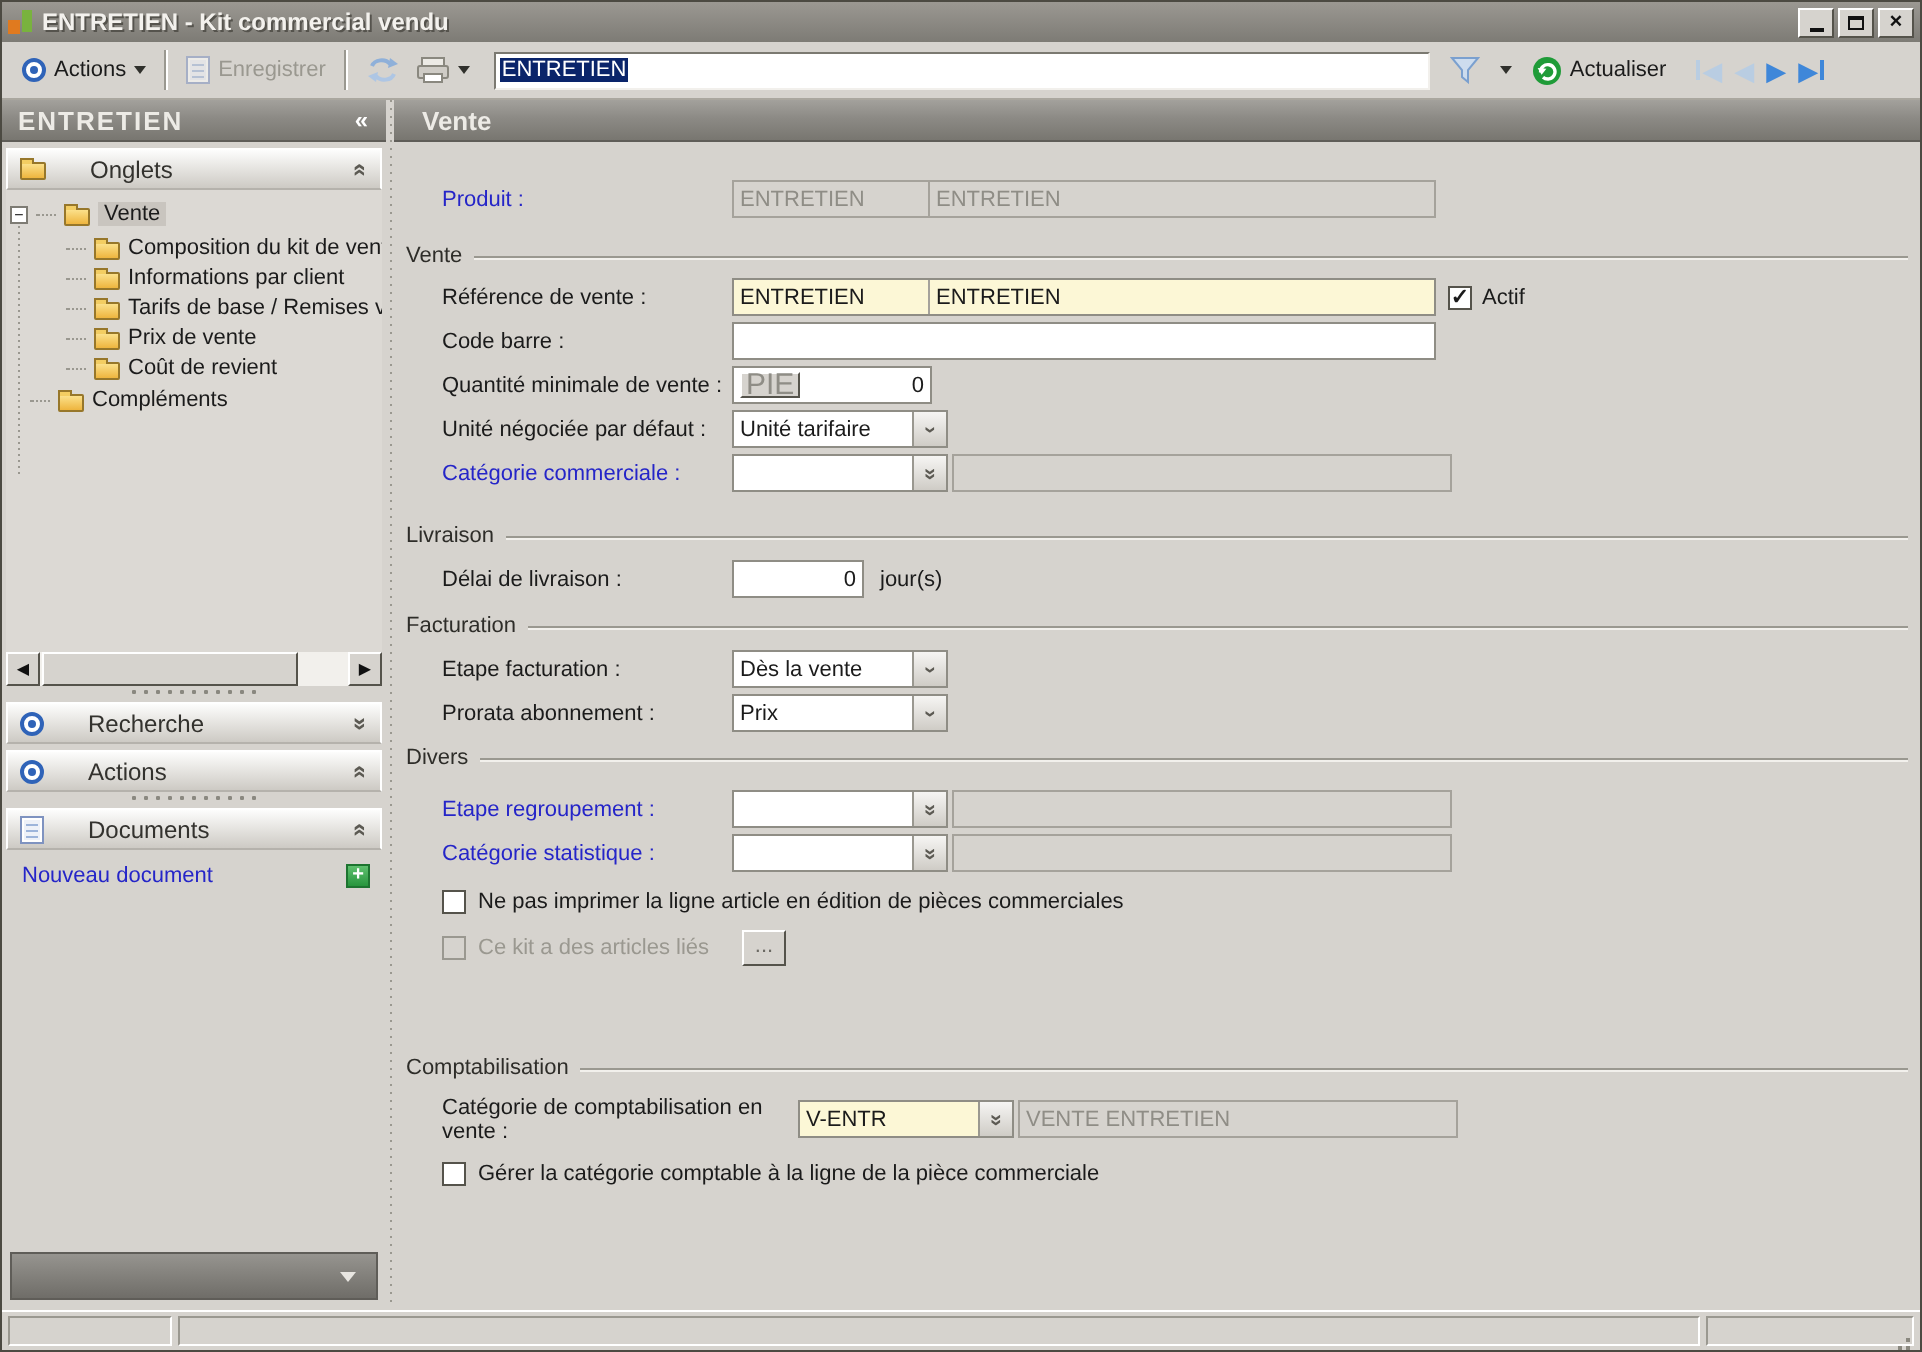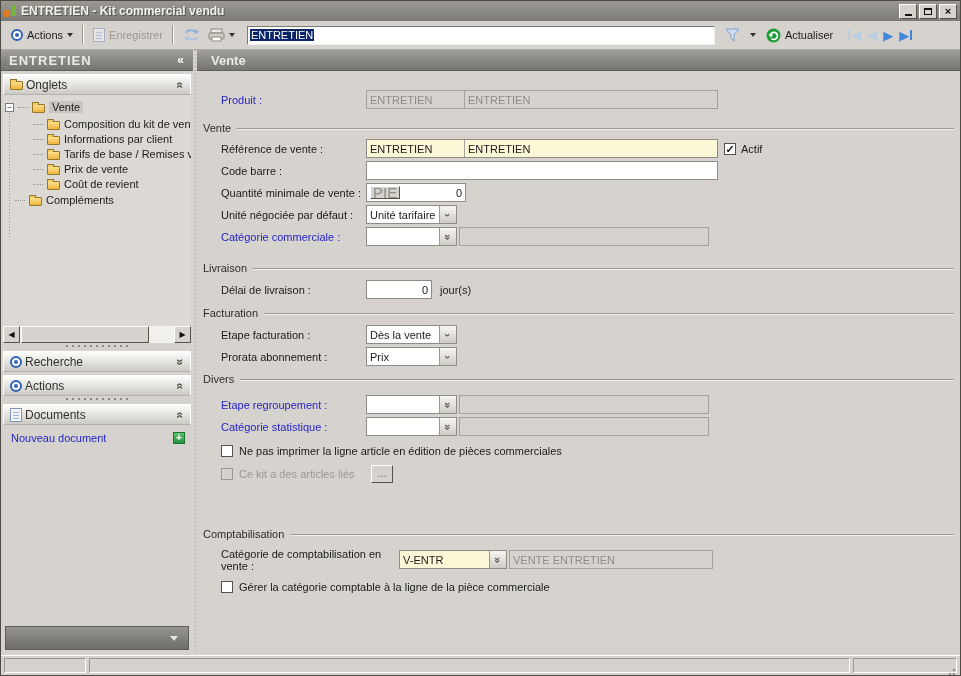--- a/index.html
+++ b/index.html
@@ -58,21 +58,21 @@
 
   .pane-header { height:21px; background:linear-gradient(180deg,#a3a19c,#8c8a85 45%,#787670);
                  border-bottom:1px solid #5f5d58; display:flex; align-items:center;
                  color:#edebe6; font-weight:bold; font-size:13px; }
 
   
   .sb-header { position:absolute; top:0; left:0; right:0; padding:0 8px; letter-spacing:1px; }
   .sb-header .chev { margin-left:auto; color:#fff; font-weight:bold; font-size:12px; }
   .bar-grad { height:21px; background:linear-gradient(180deg,#fdfdfc,#cdcac4);
               border:1px solid #fff; border-bottom:1px solid #b5b2ac;
-              display:flex; align-items:center; padding:0 6px; gap:3px; font-size:12px; color:#33322e; }
+              display:flex; align-items:center; padding:0 6px; gap:22px; font-size:12px; color:#33322e; }
   .rot { display:inline-block; transform:rotate(90deg); font-weight:bold; color:#5c5a53; }
   .bar-chev { margin-left:auto; font-size:12px; }
   .onglets { position:absolute; top:24px; left:2px; right:2px; }
   .tree { position:absolute; top:45px; left:2px; right:2px; height:231px; background:#dcd9d4; overflow:hidden; }
   .tree-item { position:absolute; display:flex; align-items:center; gap:4px; height:14px; white-space:nowrap; }
   .expand-box { width:9px; height:9px; background:#fff; border:1px solid #7e7c74;
                 font-size:8px; line-height:7px; text-align:center; color:#222; flex:none; }
   .folder { width:13px; height:9px; background:linear-gradient(180deg,#fbe08a,#eeb53e);
             border:1px solid #97772a; border-radius:1px; position:relative; flex:none; margin-top:2px; }
   .folder::before { content:""; position:absolute; top:-3px; left:-1px; width:5px; height:2px;
@@ -111,21 +111,21 @@
   .row { position:absolute; display:flex; align-items:center; height:19px; }
   .lbl { width:145px; flex:none; }
   .blu { color:#2525c8; }
   .field { height:19px; border:1px solid #8f8d85; background:#fff; display:flex; align-items:center; padding:0 3px; }
   .compound { width:352px; padding:0; }
   .seg1 { width:98px; height:100%; display:flex; align-items:center; padding:0 3px;
           border-right:1px solid #a5a29b; flex:none; }
   .seg2 { flex:1; height:100%; display:flex; align-items:center; padding:0 3px; }
   .dis { background:#d6d3ce; color:#8f8d86; border-color:#a5a29b; }
   .yellow { background:#fcf7d6; }
-  .combo { height:19px; border:1px solid #8f8d85; background:#fff; display:flex; align-items:stretch; width:91px; }
+  .combo { height:19px; border:1px solid #8f8d85; background:#fff; display:flex; align-items:stretch; width:108px; }
   .combo .val { flex:1; display:flex; align-items:center; padding:0 3px; overflow:hidden; white-space:nowrap; }
   .combo .cbtn { width:17px; flex:none; background:linear-gradient(180deg,#f6f5f3,#cfccc6);
                  border-left:1px solid #9a9890; display:flex; align-items:center; justify-content:center; }
   .companion { width:250px; margin-left:2px; }
   .chk { width:12px; height:12px; background:#fff; border:1px solid #55534b; flex:none;
          font-size:11px; line-height:10px; text-align:center; font-weight:bold; }
   .chk-dis { background:#d6d3ce; border-color:#9a9890; }
   .group { position:absolute; left:6px; right:6px; display:flex; align-items:center; gap:6px; color:#2e2d29; }
   .group .gline { flex:1; border-top:1px solid #9a9890; box-shadow:0 1px 0 #f2f0ec; margin-top:1px; }
   .unit-badge { height:13px; background:#d6d3ce; border:1px solid; border-color:#fff #55534b #55534b #fff;
@@ -468,21 +468,21 @@
       </div>
 
       <div class="row" style="top:500px;left:24px">
         <span class="lbl" style="width:178px">Catégorie de comptabilisation en vente :</span>
         <span class="combo" style="width:108px">
           <span class="val yellow">V-ENTR</span>
           <span class="cbtn">
               <span class="rot">»</span>
             </span>
         </span>
-        <span class="field dis" style="width:204px;margin-left:2px">VENTE ENTRETIEN</span>
+        <span class="field dis" style="width:220px;margin-left:2px">VENTE ENTRETIEN</span>
       </div>
 
       <div class="row" style="top:527px;left:24px">
         <span class="chk"></span>
         <span style="margin-left:6px">Gérer la catégorie comptable à la ligne de la pièce commerciale</span>
       </div>
     </div>
   </div>
 
   <div class="statusbar">

